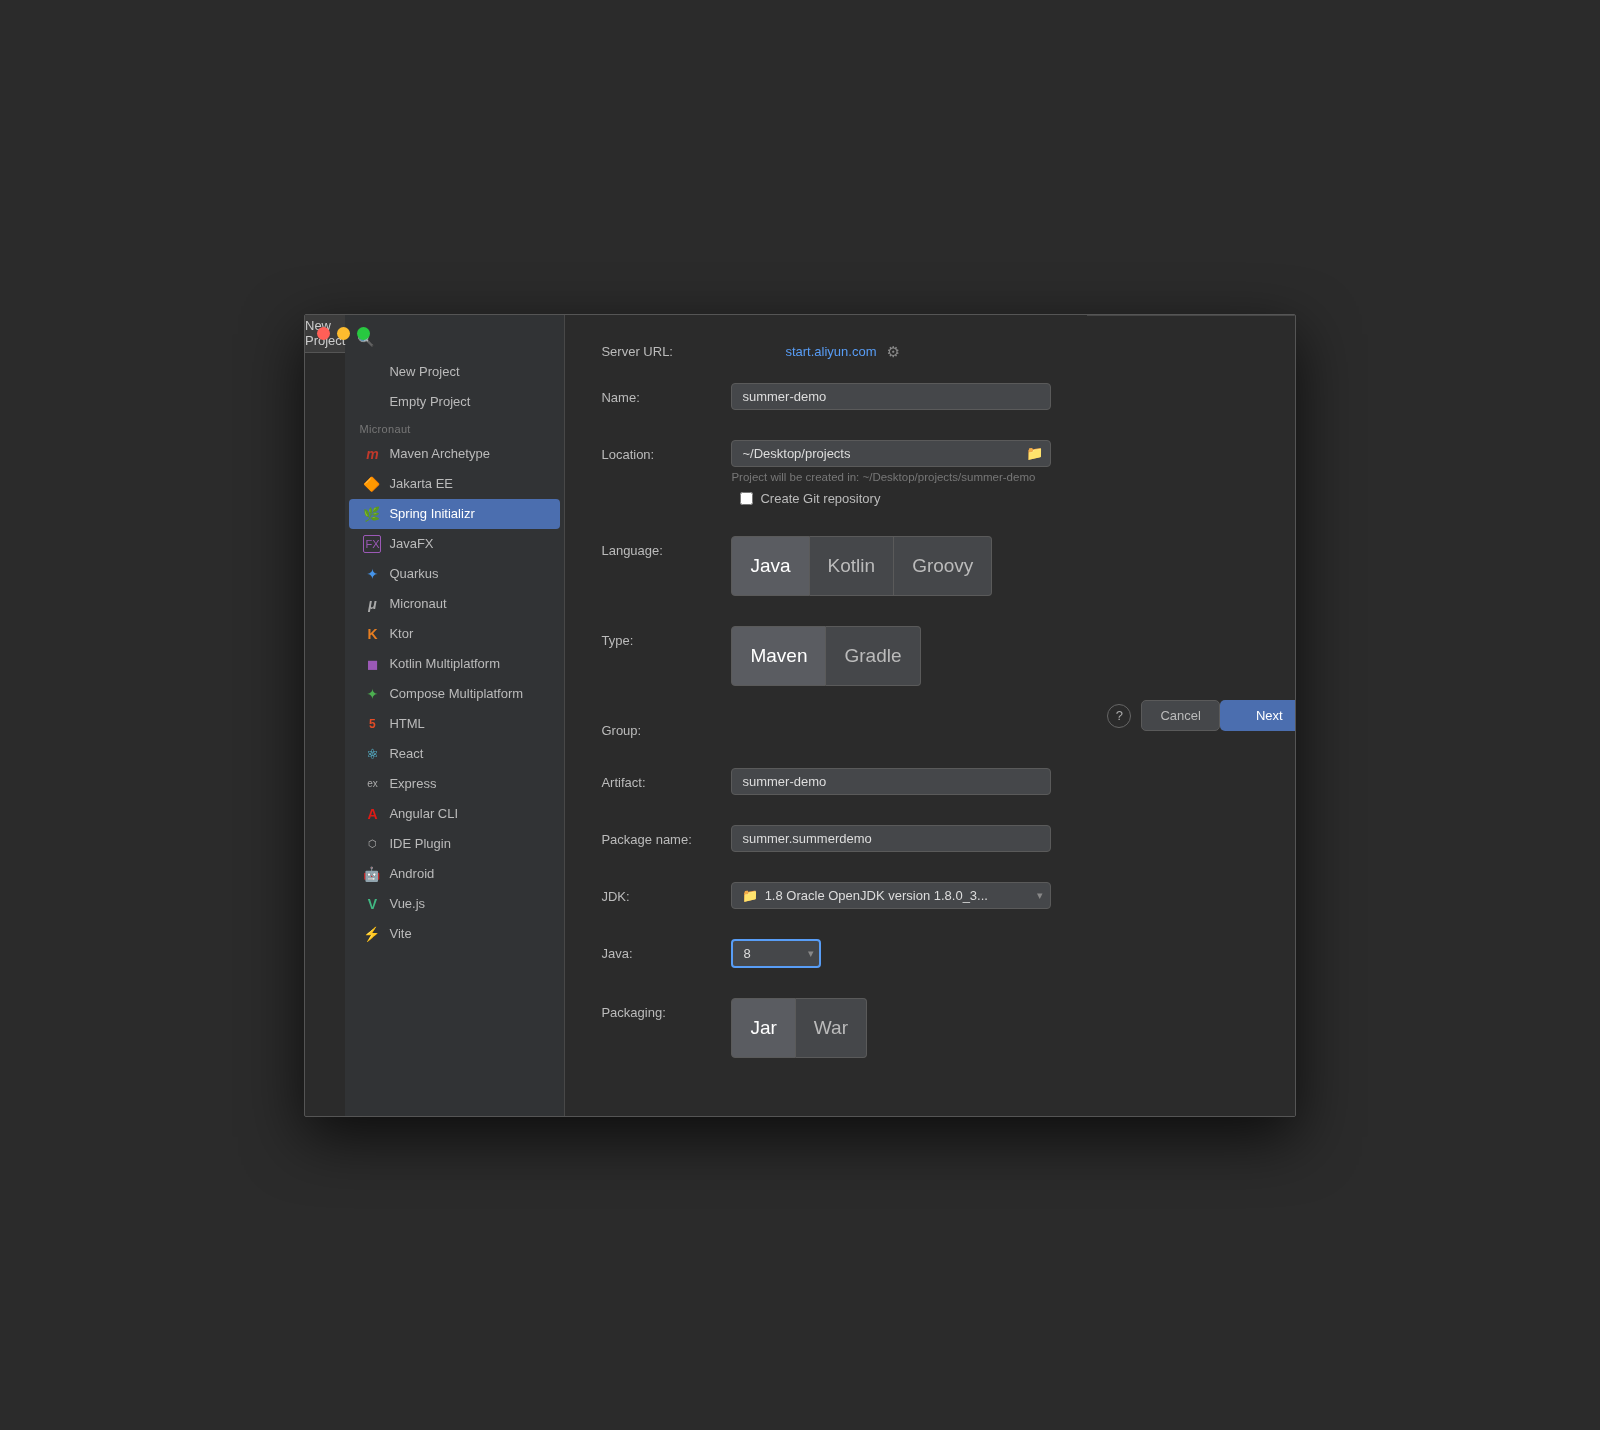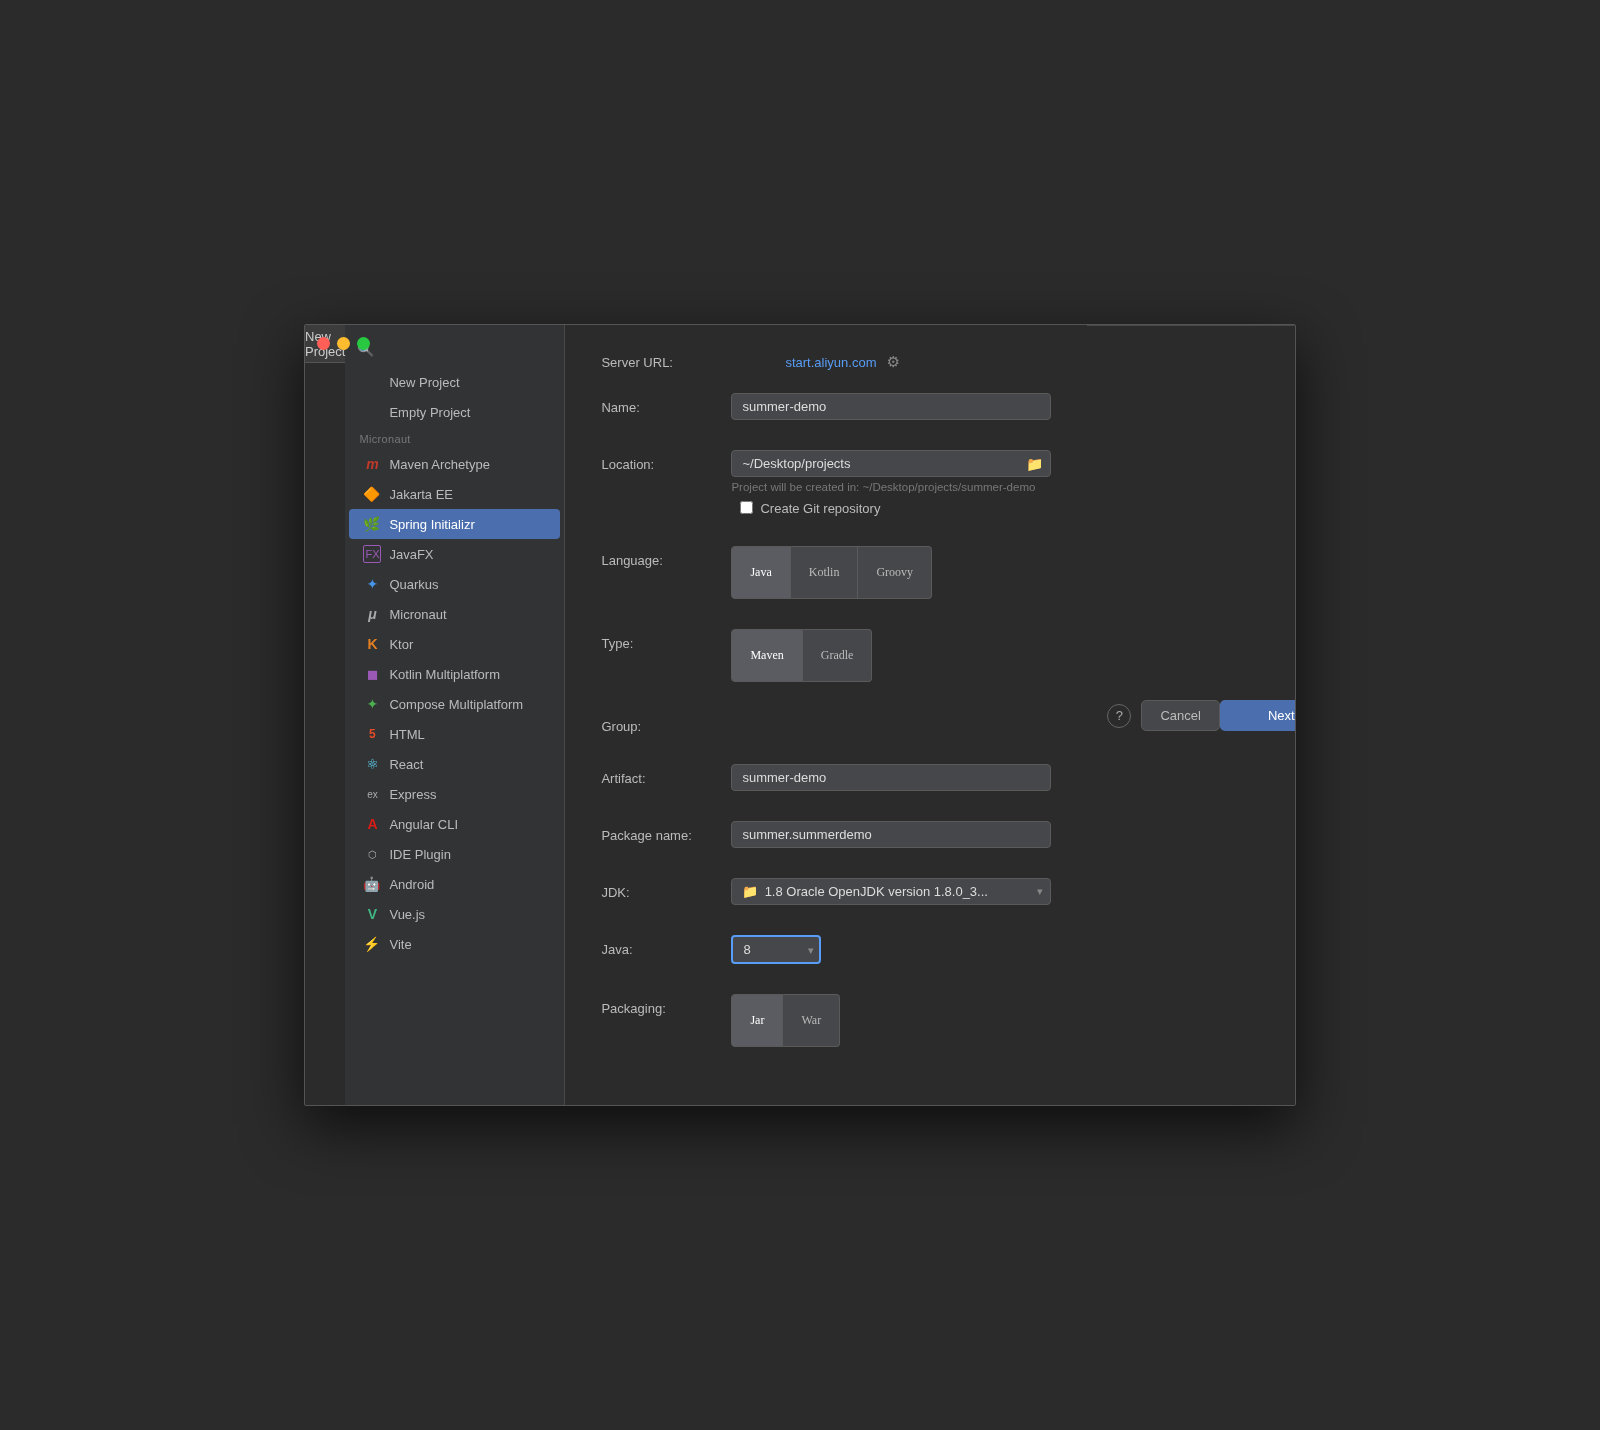--- a/index.html
+++ b/index.html
@@ -172,20 +172,21 @@
       cursor: pointer;
       font-size: 14px;
     }
     .hint-text {
       color: #777;
       font-size: 11.5px;
       margin-top: 4px;
     }
     .git-checkbox-row {
       display: flex;
+      align-items: center;
       gap: 7px;
       margin-top: 8px;
       padding-left: 9px;
     }
     .git-checkbox-row input[type="checkbox"] {
       width: 13px;
       height: 13px;
       cursor: pointer;
       accent-color: #589df6;
     }
@@ -194,25 +195,24 @@
       font-size: 13px;
     }
     .toggle-group {
       display: flex;
       gap: 0;
     }
     .toggle-btn {
       background: #45474a;
       border: 1px solid #5a5a5a;
       color: #bbbbbb;
-      font-size: 12px;
+      font-size: 19px;
       padding: 18px 18px;
       cursor: pointer;
       border-radius: 0;
-      font-family: Liberation Serif, serif;
     }
     .toggle-btn:first-child { border-radius: 4px 0 0 4px; }
     .toggle-btn:last-child { border-radius: 0 4px 4px 0; }
     .toggle-btn + .toggle-btn { border-left: none; }
     .toggle-btn.active {
       background: #5a5c61;
       color: #ffffff;
     }
     .select-wrapper {
       position: relative;
@@ -295,21 +295,21 @@
       padding: 7px 18px;
       cursor: pointer;
     }
     .next-btn {
       background: #4b6eaf;
       border: none;
       border-radius: 5px;
       color: #ffffff;
       font-size: 13px;
       font-weight: 500;
-      padding: 8px 48px;
+      padding: 8px 36px;
       cursor: pointer;
     }
     .watermark {
       font-size: 10px;
       color: #555;
       text-align: right;
       padding: 2px 20px 2px 0;
       background: #2b2b2b;
     }
     

